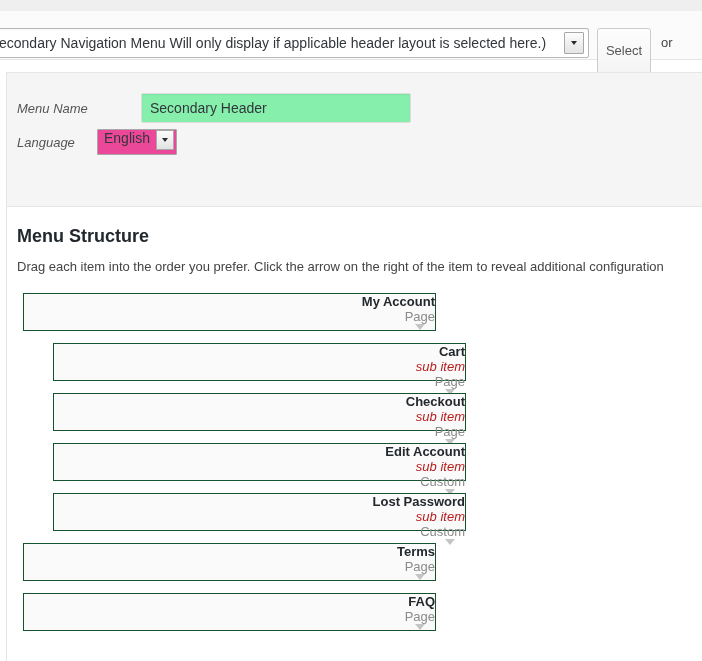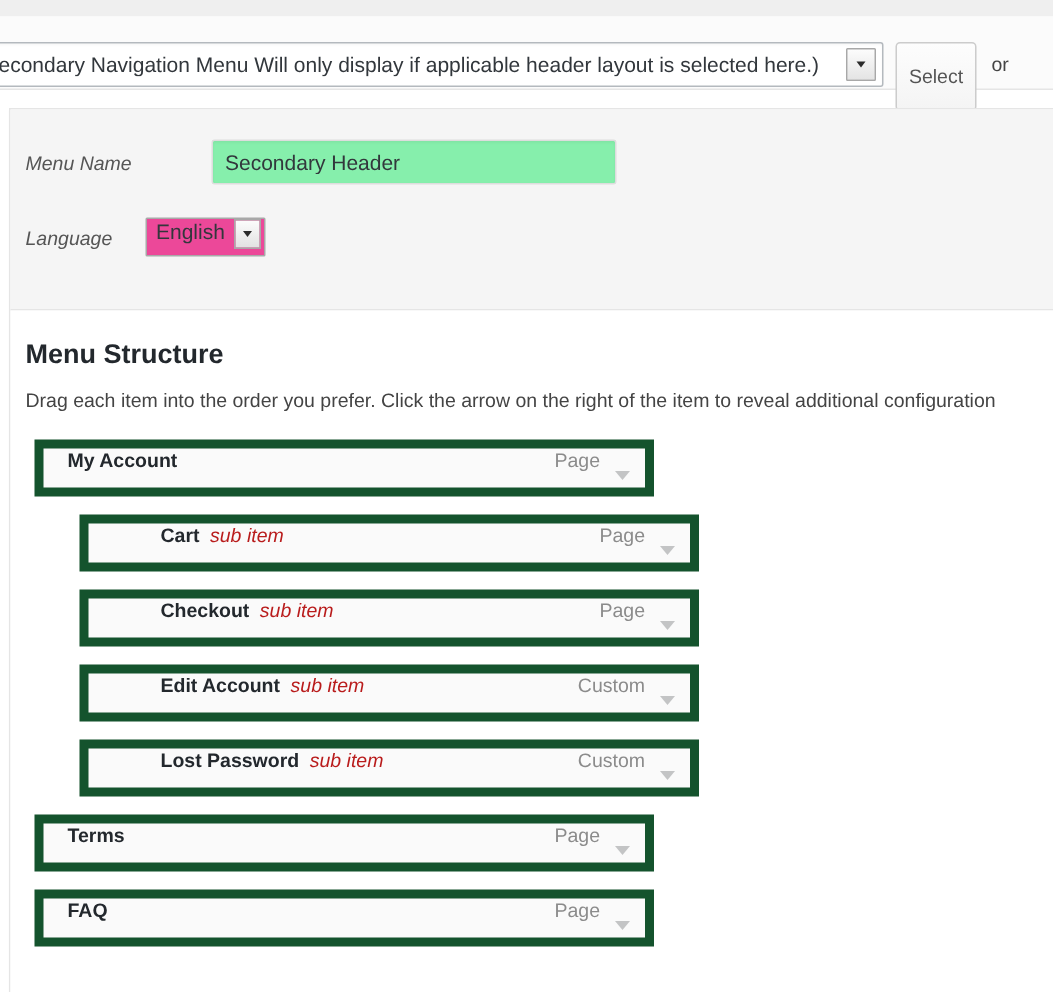--- a/index.html
+++ b/index.html
@@ -125,21 +125,21 @@
     border-bottom: 1px solid #e5e5e5;
     height: 133px;
     position: relative;
   }
   .field-row {
     position: absolute;
     display: flex;
     align-items: center;
   }
   .field-row.name { left: 10px; top: 20px; gap: 44px; }
-  .field-row.lang { left: 10px; top: 72px; }
+  .field-row.lang { left: 10px; top: 56px; }
   .field-label {
     font-style: italic;
     font-size: 13px;
     color: #555;
     width: 80px;
     text-align: left;
   }
   .menu-name-input {
     width: 270px;
     height: 30px;
@@ -209,27 +209,28 @@
 
   .menu-list {
     margin: 18px 0 0 0;
     padding: 0;
     list-style: none;
     position: relative;
   }
   .menu-item {
     box-sizing: border-box;
     background: #fafafa;
-    border: 6px solid #14532d;
+    border: 1px solid #14532d;
     height: 38px;
     display: flex;
-    align-items: flex-start;
+    align-items: flex-end;
     margin-bottom: 12px;
     cursor: move;
     position: relative;
+    flex-direction: column;
   }
   .menu-item.depth-0 {
     margin-left: 16px;
     width: 413px;
   }
   .menu-item.depth-1 {
     margin-left: 46px;
     width: 413px;
     padding-left: 32px;
   }

